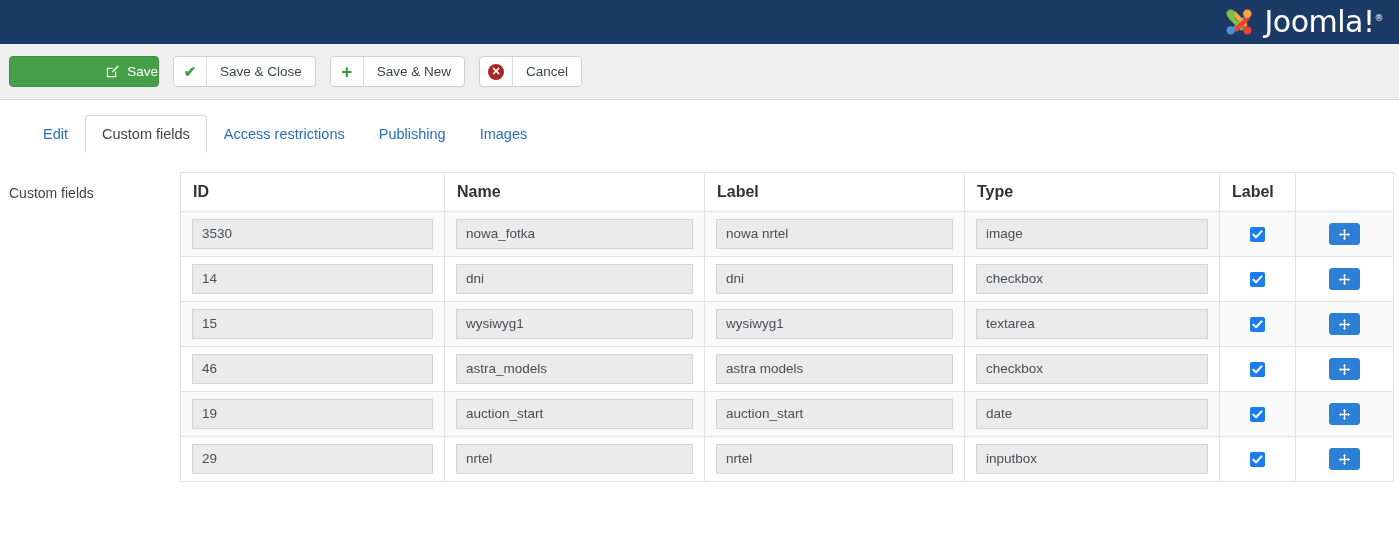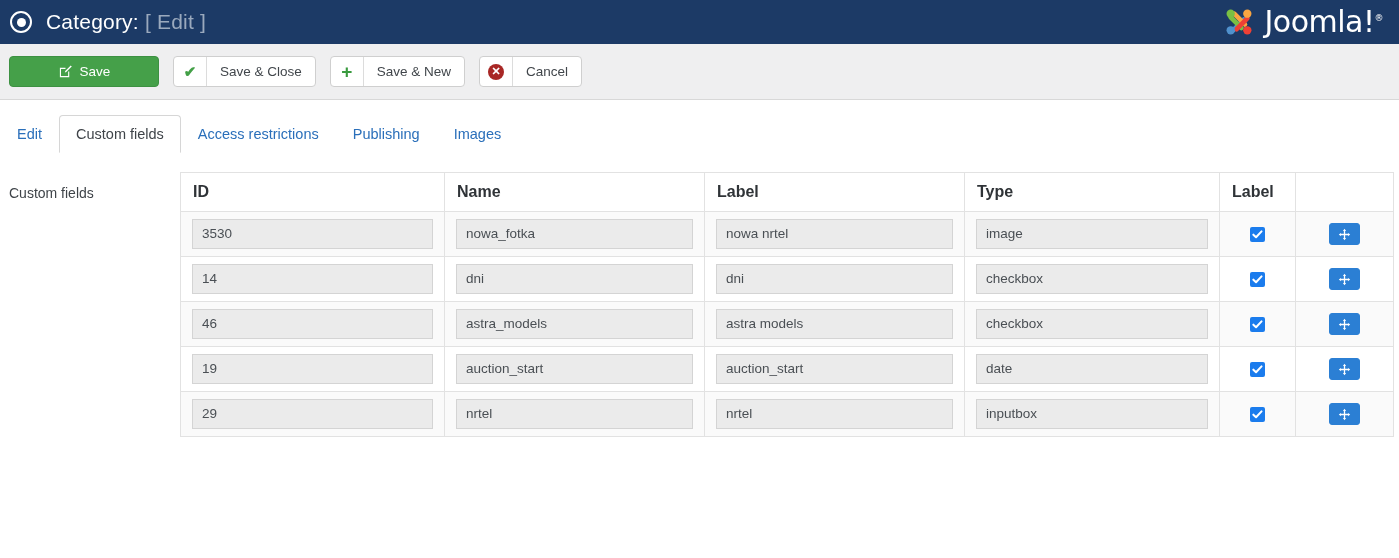--- a/index.html
+++ b/index.html
@@ -83,21 +83,21 @@
     font-size: 13.5px;
     cursor: pointer;
     overflow: hidden;
   }
   .btn-primary {
     background: #45a049;
     border: 1px solid #3d9142;
     color: #ffffff;
     width: 150px;
     align-items: center;
-    justify-content: center;
+    justify-content: flex-end;
     gap: 7px;
   }
   .btn-default {
     background: #ffffff;
     border: 1px solid #cfcfcf;
     color: #41464b;
   }
   .btn-default .btn-ico {
     width: 33px;
     display: flex;
@@ -125,21 +125,21 @@
     align-items: center;
     justify-content: center;
     line-height: 1;
   }
 
   
   .tabs {
     height: 52px;
     display: flex;
     align-items: flex-end;
-    padding-left: 0;
+    padding-left: 26px;
     background: #ffffff;
   }
   .tab {
     font-size: 14.5px;
     color: #2a6fba;
     padding: 9px 16px;
     border: 1px solid transparent;
     border-radius: 4px 4px 0 0;
     cursor: pointer;
     white-space: nowrap;
@@ -237,27 +237,20 @@
   .col-name   { width: 260px; }
   .col-label  { width: 260px; }
   .col-type   { width: 255px; }
   .col-act    { width: 76px; }
   .col-hnd    { width: 98px; }
 </style>
 </head>
 <body>
 
 <div class="header">
-  <div class="header-left">
-    <span class="bullseye-icon"></span>
-    <span class="page-title">
-      <span>Category:</span>
-      <span class="edit-part">[ Edit ]</span>
-    </span>
-  </div>
   <div class="brand">
     <svg class="brand-mark" viewBox="0 0 64 64">
       <g fill="none" stroke-width="8" stroke-linecap="round">
         <path d="M22 46 L40 28" stroke="#5091cd"></path>
         <path d="M24 18 L42 36" stroke="#f9a541"></path>
         <path d="M18 24 L36 42" stroke="#7ac043"></path>
         <path d="M28 44 L46 26" stroke="#ee4035"></path>
       </g>
       <circle cx="18" cy="18" r="7" fill="#7ac043"></circle>
       <circle cx="46" cy="18" r="7" fill="#f9a541"></circle>
@@ -373,20 +366,44 @@
               </svg>
             </span></td>
           <td class="col-handle"><span class="handle-btn">
               <svg width="13" height="13" viewBox="0 0 16 16">
                 <path d="M8 1 L10 3.6 H8.8 V7.2 H12.4 V6 L15 8 L12.4 10 V8.8 H8.8 V12.4 H10 L8 15 L6 12.4 H7.2 V8.8 H3.6 V10 L1 8 L3.6 6 V7.2 H7.2 V3.6 H6 Z" fill="#ffffff"></path>
               </svg>
             </span></td>
         </tr>
         <tr>
           <td>
+            <span class="cell-input">15</span>
+          </td>
+          <td>
+            <span class="cell-input">wysiwyg1</span>
+          </td>
+          <td>
+            <span class="cell-input">wysiwyg1</span>
+          </td>
+          <td>
+            <span class="cell-input">textarea</span>
+          </td>
+          <td class="col-active"><span class="chk">
+              <svg width="11" height="11" viewBox="0 0 12 12">
+                <path d="M1.5 6.2 L4.4 9 L10.4 2.6" stroke="#ffffff" stroke-width="2.2" fill="none" stroke-linecap="round" stroke-linejoin="round"></path>
+              </svg>
+            </span></td>
+          <td class="col-handle"><span class="handle-btn">
+              <svg width="13" height="13" viewBox="0 0 16 16">
+                <path d="M8 1 L10 3.6 H8.8 V7.2 H12.4 V6 L15 8 L12.4 10 V8.8 H8.8 V12.4 H10 L8 15 L6 12.4 H7.2 V8.8 H3.6 V10 L1 8 L3.6 6 V7.2 H7.2 V3.6 H6 Z" fill="#ffffff"></path>
+              </svg>
+            </span></td>
+        </tr>
+        <tr>
+          <td>
             <span class="cell-input">46</span>
           </td>
           <td>
             <span class="cell-input">astra_models</span>
           </td>
           <td>
             <span class="cell-input">astra models</span>
           </td>
           <td>
             <span class="cell-input">checkbox</span>

